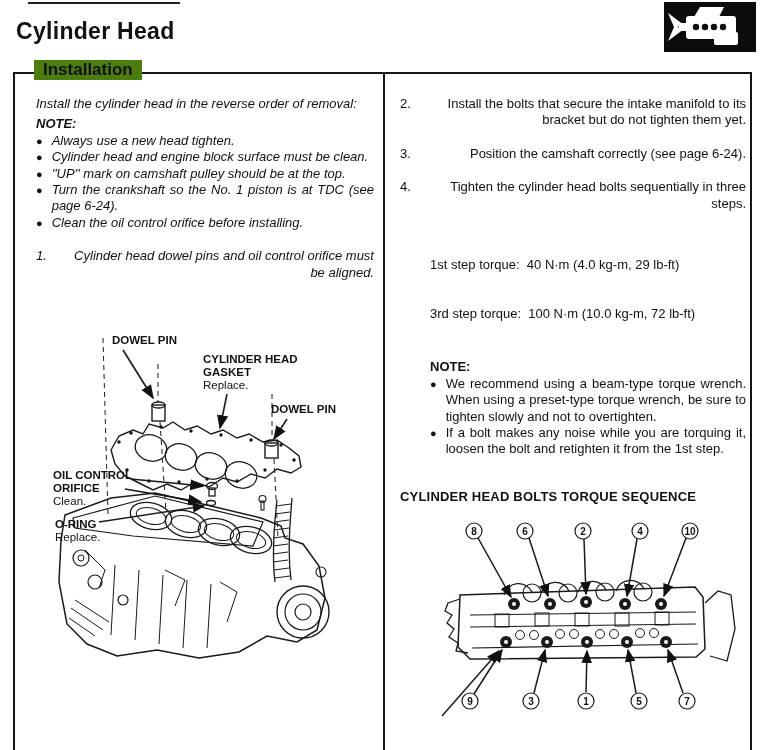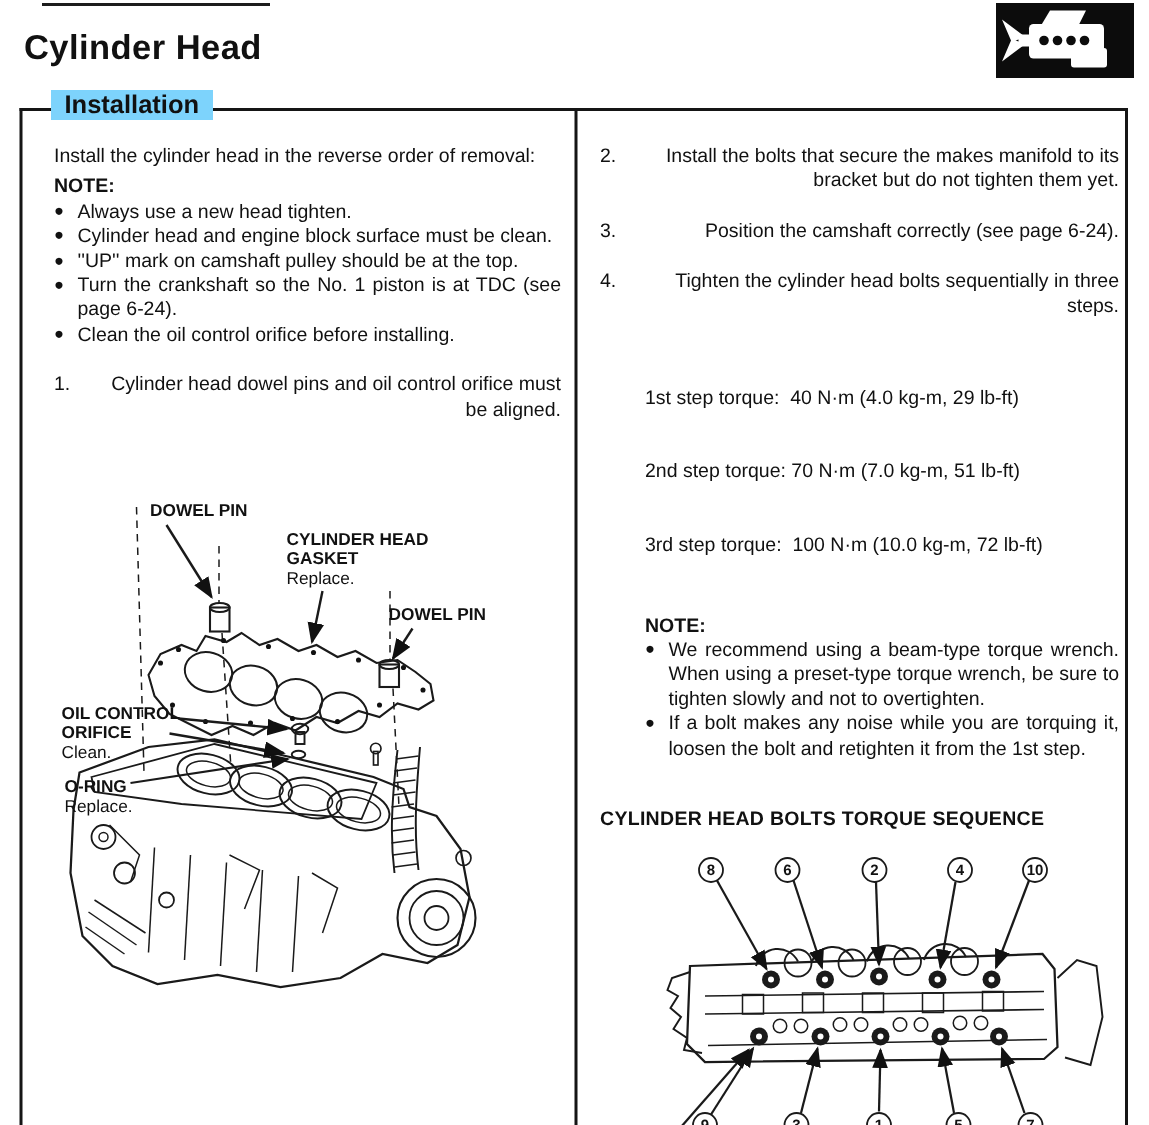--- a/index.html
+++ b/index.html
@@ -6,24 +6,24 @@
   body{
     width:766px;height:750px;position:relative;overflow:hidden;
     background:#ffffff;color:#111;
     font-family:"Liberation Sans",sans-serif;
   }
   .abs{position:absolute;}
   .scan-line{left:28px;top:2px;width:152px;height:2px;background:#1c1c1c;}
   .page-title{left:16px;top:18px;font-size:23px;font-weight:bold;letter-spacing:.3px;}
   .engine-icon{left:664px;top:2px;}
   .main-box{left:13px;top:72px;width:735px;height:678px;border:2px solid #151515;border-bottom:none;}
-  .section-label{left:34px;top:60px;background:#7dd3fc;padding:0 9px;font-size:17px;font-weight:bold;z-index:3;}
+  .section-label{left:34px;top:60px;background:#4d7c0f;padding:0 9px;font-size:17px;font-weight:bold;z-index:3;}
   .divider{left:383px;top:74px;width:2px;height:676px;background:#151515;}
   .col{font-size:13px;line-height:16.4px;}
-  .left-col{left:36px;top:96px;width:338px;}
+  .left-col{left:36px;top:96px;width:338px;font-style:italic;}
   .right-col{left:400px;top:96px;width:346px;}
   .jt{text-align:justify;}
   .note-label{font-weight:bold;margin-top:4px;}
   .note-item{display:flex;gap:9px;}
   .note-item .dot{flex:0 0 auto;font-size:11px;line-height:16.4px;}
   .note-item .txt{flex:1 1 auto;}
   .step{display:flex;gap:0;}
   .step .num{flex:0 0 30px;}
   .step .txt{flex:1 1 auto;text-align:right;}
   .step-gap{margin-top:17px;}
@@ -86,21 +86,21 @@
     <span class="dot">●</span>
     <span class="txt jt">Clean the oil control orifice before installing.</span>
   </div>
 
   <div class="step step-gap">
     <span class="num">1.</span>
     <span class="txt jt">Cylinder head dowel pins and oil control orifice must be aligned.</span>
   </div>
 </div>
 
-<div class="abs" style="left:3px;top:330px;">
+<div class="abs" style="left:15px;top:330px;">
 <svg width="360" height="340" viewBox="0 0 360 340">
   <defs>
     <marker id="ah" markerWidth="10" markerHeight="8" refX="8" refY="3.5" orient="auto">
       <polygon points="0,0 9,3.5 0,7" fill="#111"></polygon>
     </marker>
   </defs>
 
   <g class="ln" stroke-width="1" stroke-dasharray="5,4">
     <line x1="88" y1="8" x2="93" y2="185"></line>
     <line x1="143" y1="34" x2="143" y2="72"></line>
@@ -224,34 +224,33 @@
     <text class="diagram-label" x="40" y="198">O-RING</text>
     <text class="diagram-label-n" x="40" y="211">Replace.</text>
     <line class="ln" stroke-width="1.4" x1="84" y1="192" x2="189" y2="176" marker-end="url(#ah)"></line>
   </g>
 </svg>
 </div>
 
 <div class="abs col right-col">
   <div class="step">
     <span class="num">2.</span>
-    <span class="txt jt">Install the bolts that secure the makes manifold to its bracket but do not tighten them yet.</span>
+    <span class="txt jt">Install the bolts that secure the intake manifold to its bracket but do not tighten them yet.</span>
   </div>
   <div class="step step-gap">
     <span class="num">3.</span>
     <span class="txt">Position the camshaft correctly (see page 6-24).</span>
   </div>
   <div class="step step-gap">
     <span class="num">4.</span>
     <span class="txt jt">Tighten the cylinder head bolts sequentially in three steps.</span>
   </div>
 
   <div class="torque-block indent">
     <div>1st step torque:  40 N·m (4.0 kg-m, 29 lb-ft)</div>
-    <div>2nd step torque: 70 N·m (7.0 kg-m, 51 lb-ft)</div>
     <div>3rd step torque:  100 N·m (10.0 kg-m, 72 lb-ft)</div>
   </div>
 
   <div class="note-label indent">NOTE:</div>
   <div class="note-item indent">
     <span class="dot">●</span>
     <span class="txt jt">We recommend using a beam-type torque wrench. When using a preset-type torque wrench, be sure to tighten slowly and not to overtighten.</span>
   </div>
   <div class="note-item indent">
     <span class="dot">●</span>

